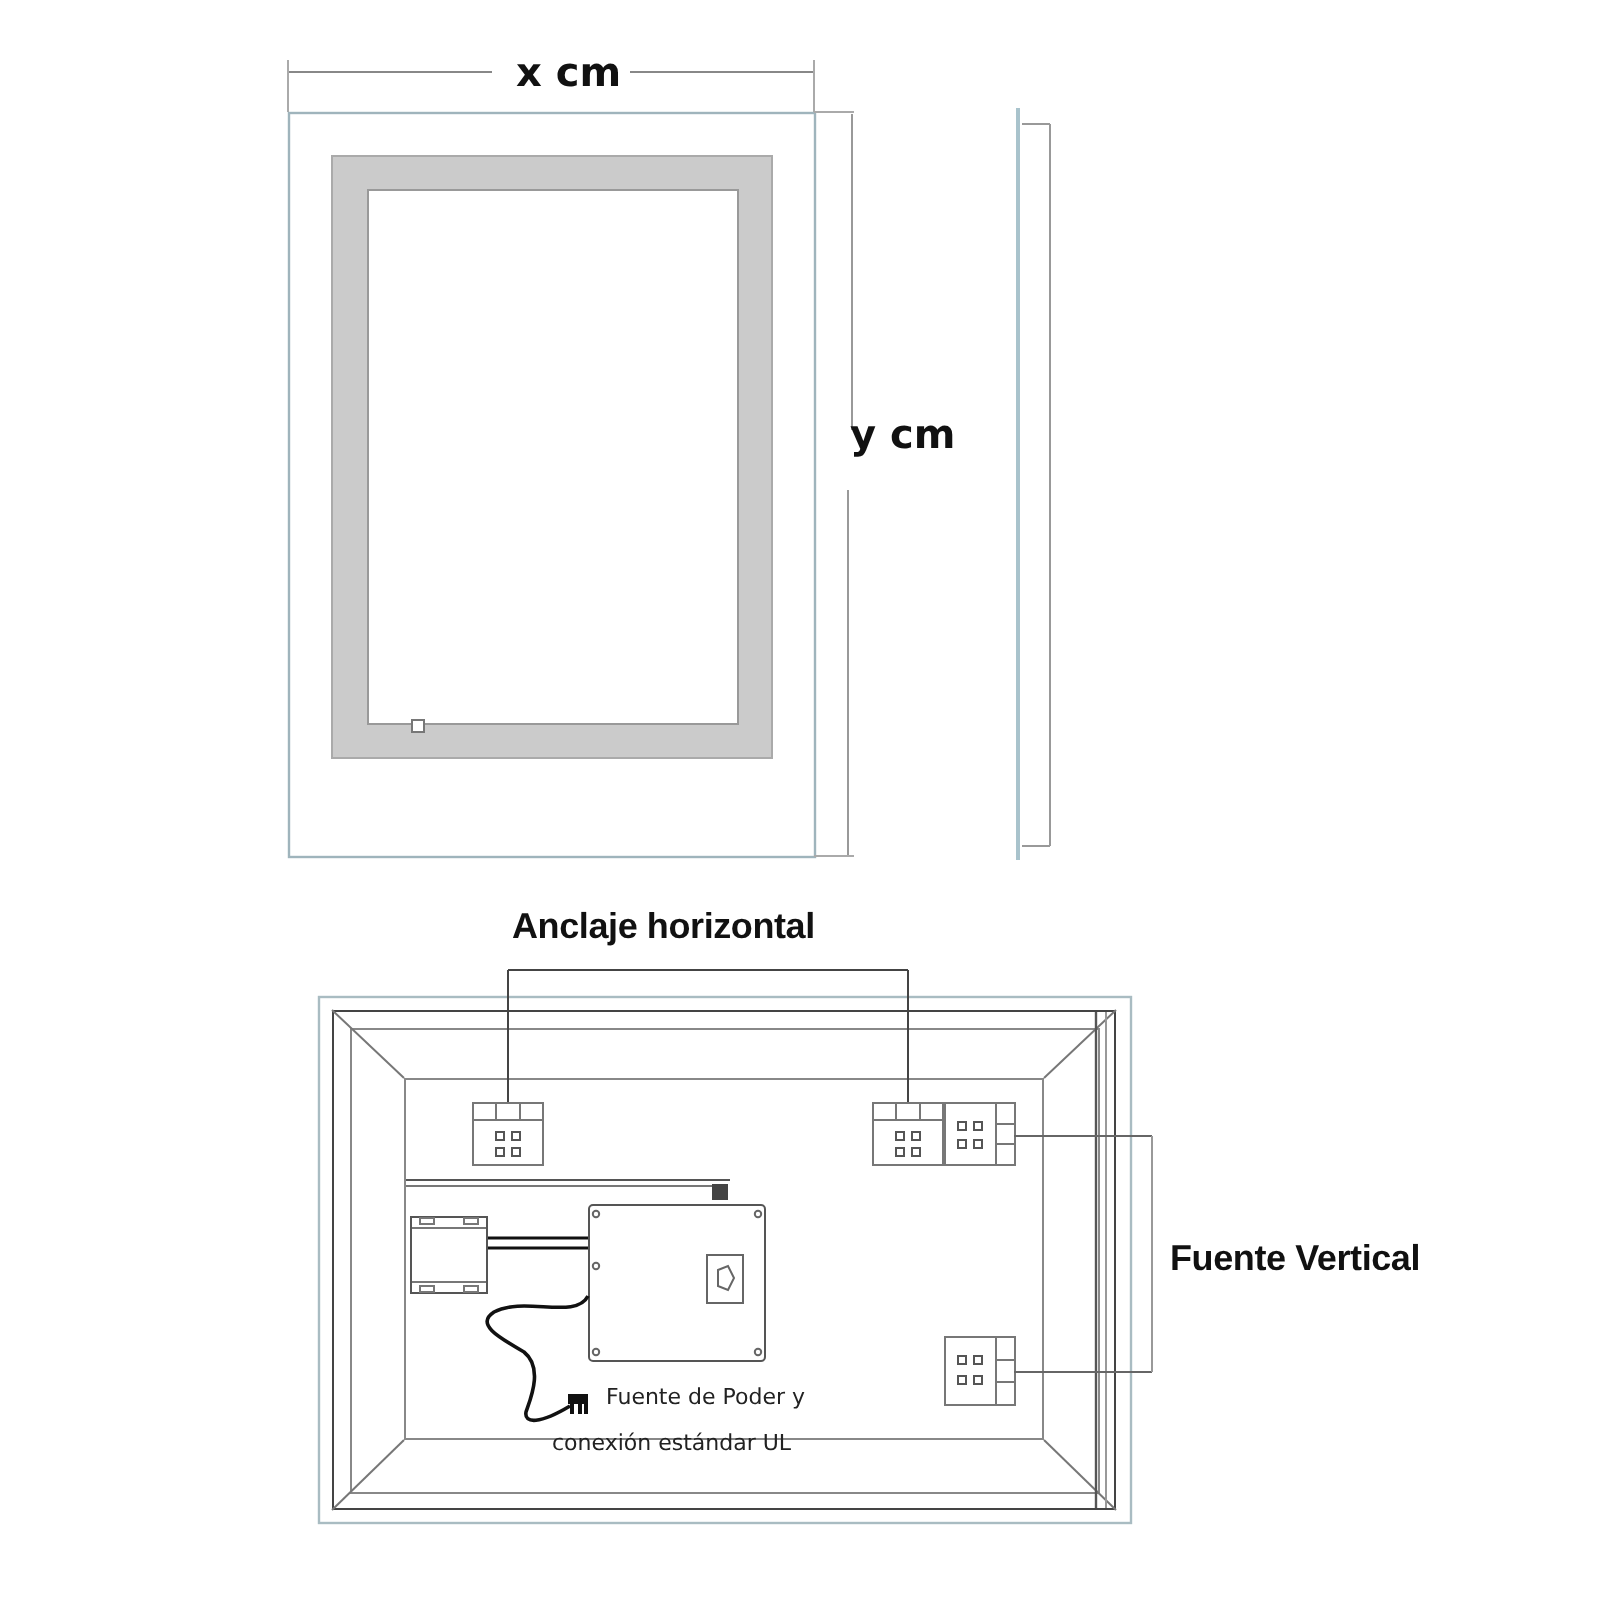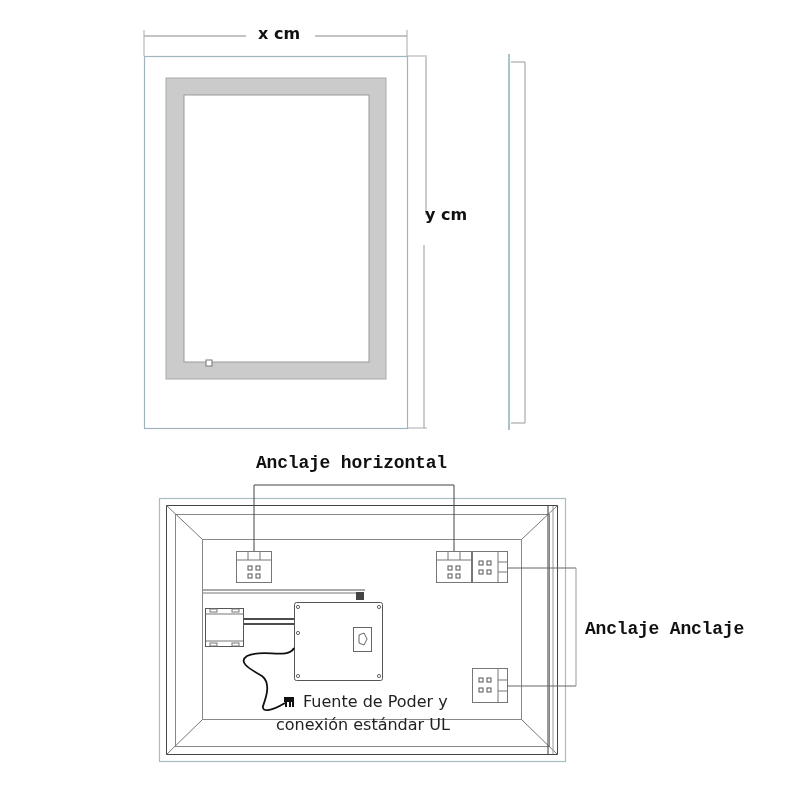--- a/index.html
+++ b/index.html
@@ -1,21 +1,21 @@
 <!DOCTYPE html>
 <html><head>
   <meta charset="utf-8">
   <style>
     html, body { margin: 0; padding: 0; background: #ffffff; }
     body { width: 800px; height: 801px; position: relative; overflow: hidden; font-family: "DejaVu Sans", sans-serif; }
     svg { position: absolute; left: 0; top: 0; }
     .lbl { position: absolute; color: #111; white-space: nowrap; }
-    .dim { font-family: "DejaVu Sans", sans-serif; font-weight: bold; font-size: 16px; }
-    .title { font-family: Liberation Mono, monospace; font-weight: bold; font-size: 18px; letter-spacing: -0.2px; text-align: center; }
-    .note { font-family: "DejaVu Sans", sans-serif; font-size: 16px; color: #222; }
+    .dim { font-family: "DejaVu Sans", sans-serif; font-weight: bold; font-size: 20px; }
+    .title { font-family: Liberation Sans, sans-serif; font-weight: bold; font-size: 18px; letter-spacing: -0.2px; text-align: center; }
+    .note { font-family: "DejaVu Sans", sans-serif; font-size: 11px; color: #222; }
   </style>
 </head>
 <body>
 
 <svg width="800" height="801" viewBox="0 0 800 801">
 
   <g>
 
     <line x1="144" y1="36" x2="246" y2="36" stroke="#888" stroke-width="1"></line>
     <line x1="315" y1="36" x2="407" y2="36" stroke="#888" stroke-width="1"></line>
@@ -144,15 +144,15 @@
       <rect x="285" y="702" width="2" height="5" fill="#111"></rect>
       <rect x="289" y="702" width="2" height="5" fill="#111"></rect>
       <rect x="292" y="702" width="2" height="5" fill="#111"></rect>
     </g>
   </g>
 </svg>
 
 <div class="lbl dim" style="left:258px; top:24px;">x  cm</div>
 <div class="lbl dim" style="left:425px; top:205px;">y cm</div>
 <div class="lbl title" style="left:256px; top:453px;">Anclaje horizontal</div>
-<div class="lbl title" style="left:585px; top:619px;">Anclaje Anclaje</div>
+<div class="lbl title" style="left:585px; top:619px;">Fuente Vertical</div>
 <div class="lbl note" style="left:303px; top:692px;">Fuente de Poder y</div>
 <div class="lbl note" style="left:276px; top:715px;">conexión estándar UL</div>
 
 </body></html>

